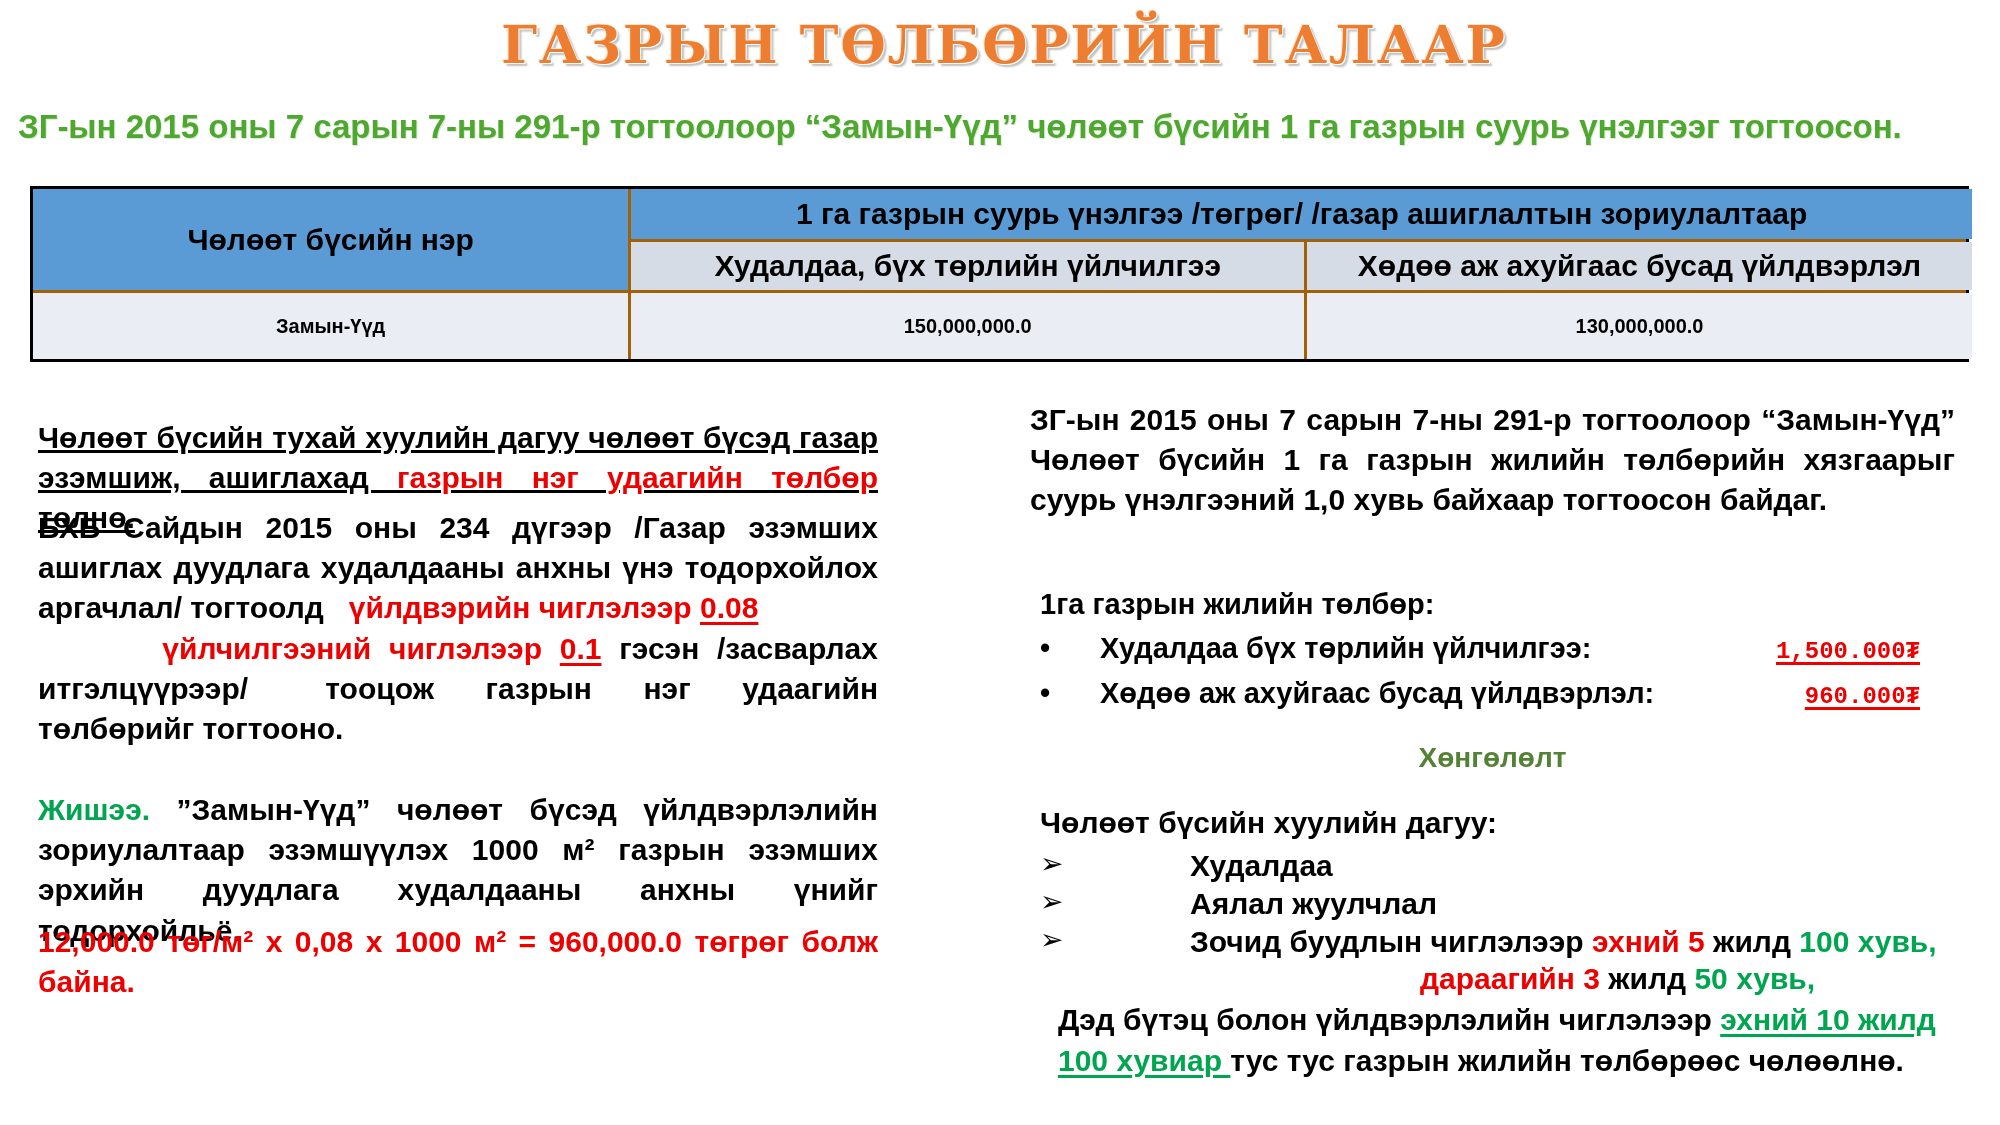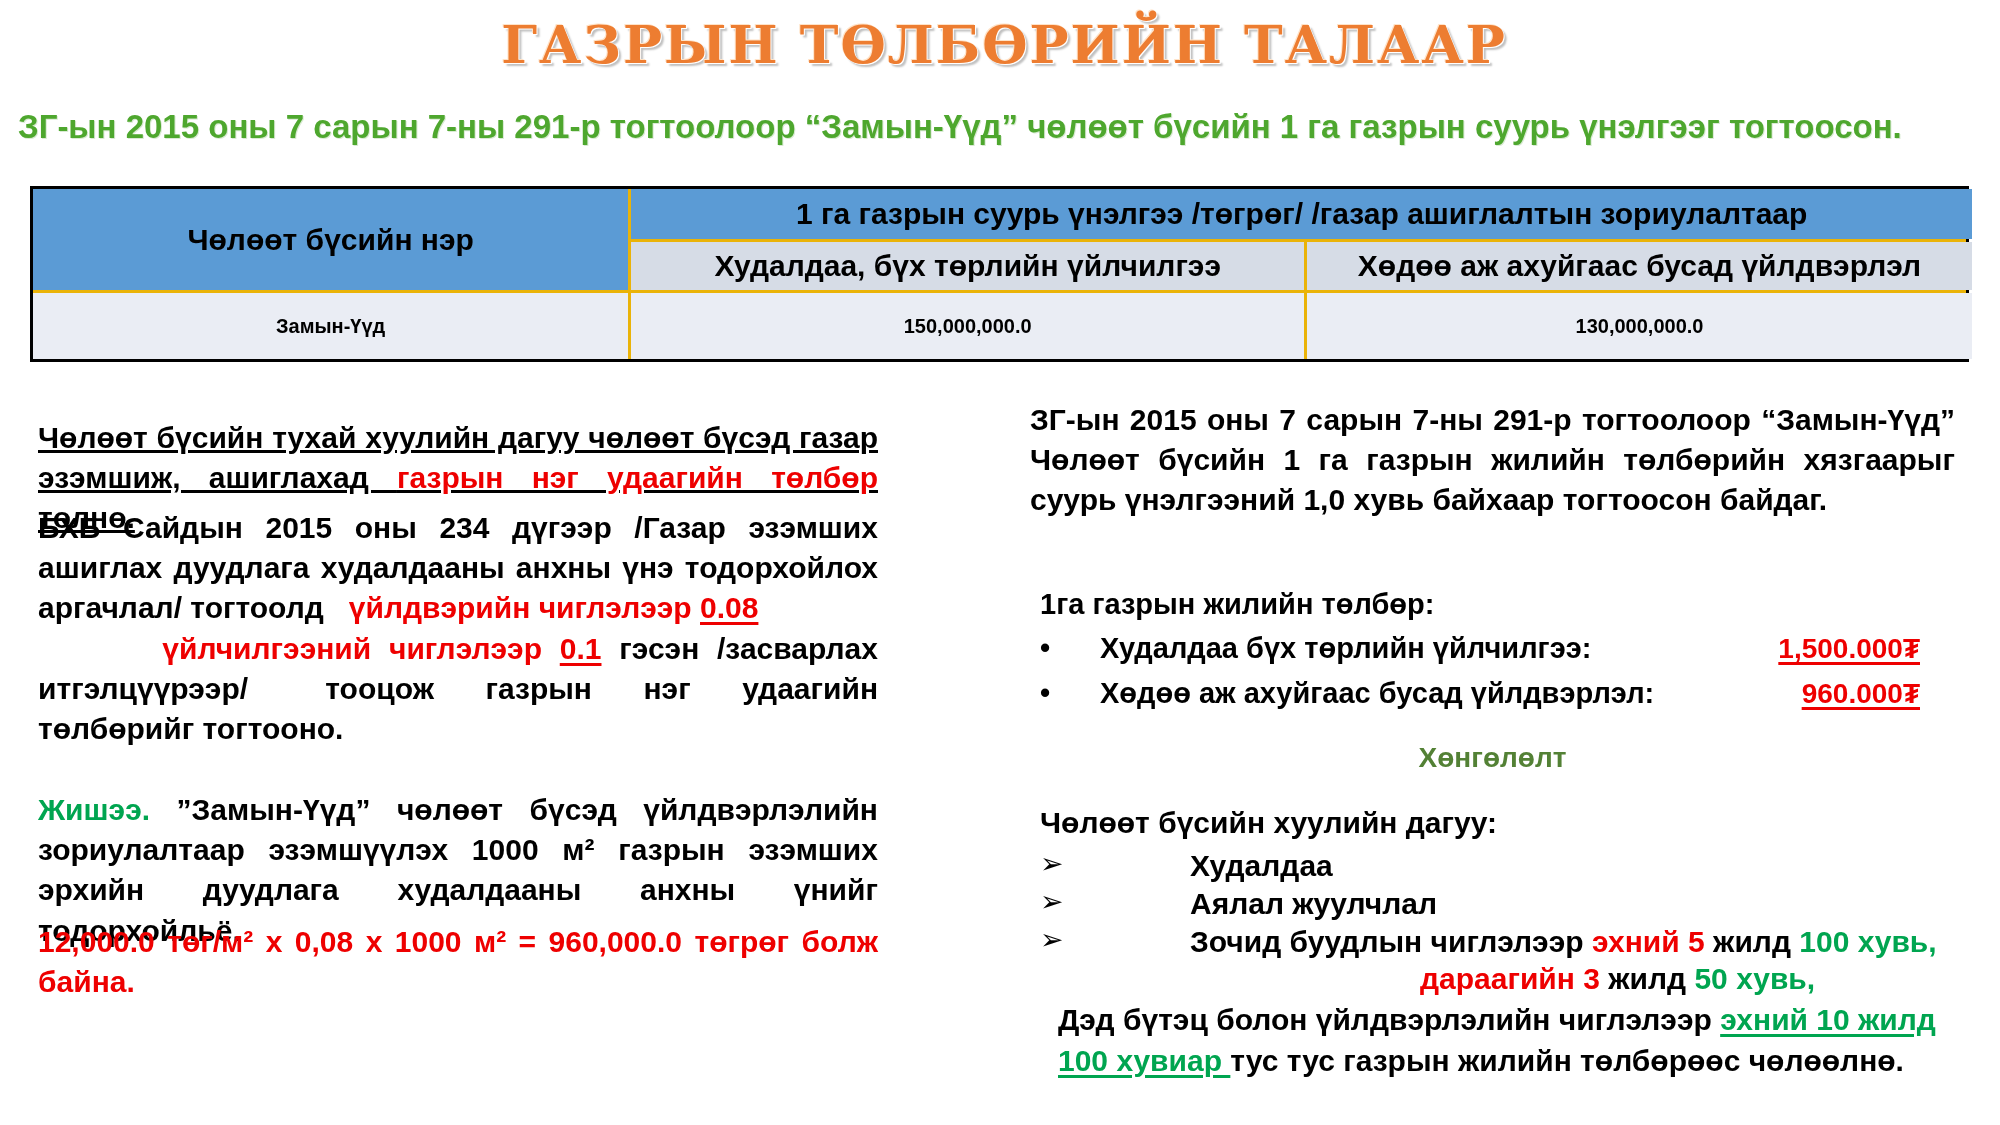--- a/index.html
+++ b/index.html
@@ -17,21 +17,21 @@
   .subtitle{
     position:absolute;left:18px;top:108px;width:1964px;
     font-size:33px;color:#4EA72E;letter-spacing:0px;
     text-shadow:1px 1px 0 #d9ead3;
     white-space:nowrap;
   }
   
   .tbl{
     position:absolute;left:30px;top:186px;width:1933px;
     display:grid;grid-template-columns:30.8% 34.8% 34.4%;grid-template-rows:50px 48px 66px;
-    gap:3px;background:#eab308;border:3px solid #000;
+    gap:3px;background:#a16207;border:3px solid #000;
   }
   .cell{display:flex;align-items:center;justify-content:center;text-align:center;font-size:30px;}
   .hdr{background:#5B9BD5;}
   .subhdr{background:#D6DCE6;}
   .datac{background:#EAEDF4;font-size:20px;}
   .c1h{grid-column:1;grid-row:1/3;}
   .gh{grid-column:2/4;grid-row:1;}
   
   .par{line-height:1.34;font-size:30px;text-align:justify;}
   .prewrap{white-space:pre-wrap;}
@@ -41,21 +41,21 @@
   .lpar1{position:absolute;left:38px;top:418px;width:840px;text-decoration:underline;}
   .lpar2{position:absolute;left:38px;top:508px;width:840px;}
   .lpar3{position:absolute;left:38px;top:790px;width:840px;}
   .lpar4{position:absolute;left:38px;top:922px;width:840px;}
   .rpar1{position:absolute;left:1030px;top:400px;width:925px;}
   .fees{position:absolute;left:1040px;top:585px;width:880px;font-size:29px;line-height:1.32;}
   .fee-row{display:flex;align-items:baseline;margin-top:6px;}
   .fee-bullet{width:60px;flex:0 0 60px;}
   .fee-label{flex:0 0 auto;}
   .fee-fill{flex:1 1 auto;}
-  .fee-value{flex:0 0 auto;font-size:28px;}
+  .fee-value{flex:0 0 auto;font-size:24px;font-family:Liberation Mono, monospace;}
   .discount-h{position:absolute;left:1030px;top:742px;width:925px;text-align:center;font-size:28px;color:#538135;}
   .law-h{position:absolute;left:1040px;top:806px;width:900px;font-size:30px;}
   .arrows{position:absolute;left:1040px;top:844px;width:910px;font-size:30px;line-height:1.1;}
   .arrow-row{display:flex;margin-top:5px;}
   .arrow-glyph{flex:0 0 150px;font-size:28px;}
   .arrow-cont{margin-left:380px;margin-top:4px;}
   .rfinal{position:absolute;left:1058px;top:1000px;width:905px;font-size:30px;line-height:1.35;text-align:left;}
 </style>
 </head>
 <body>

